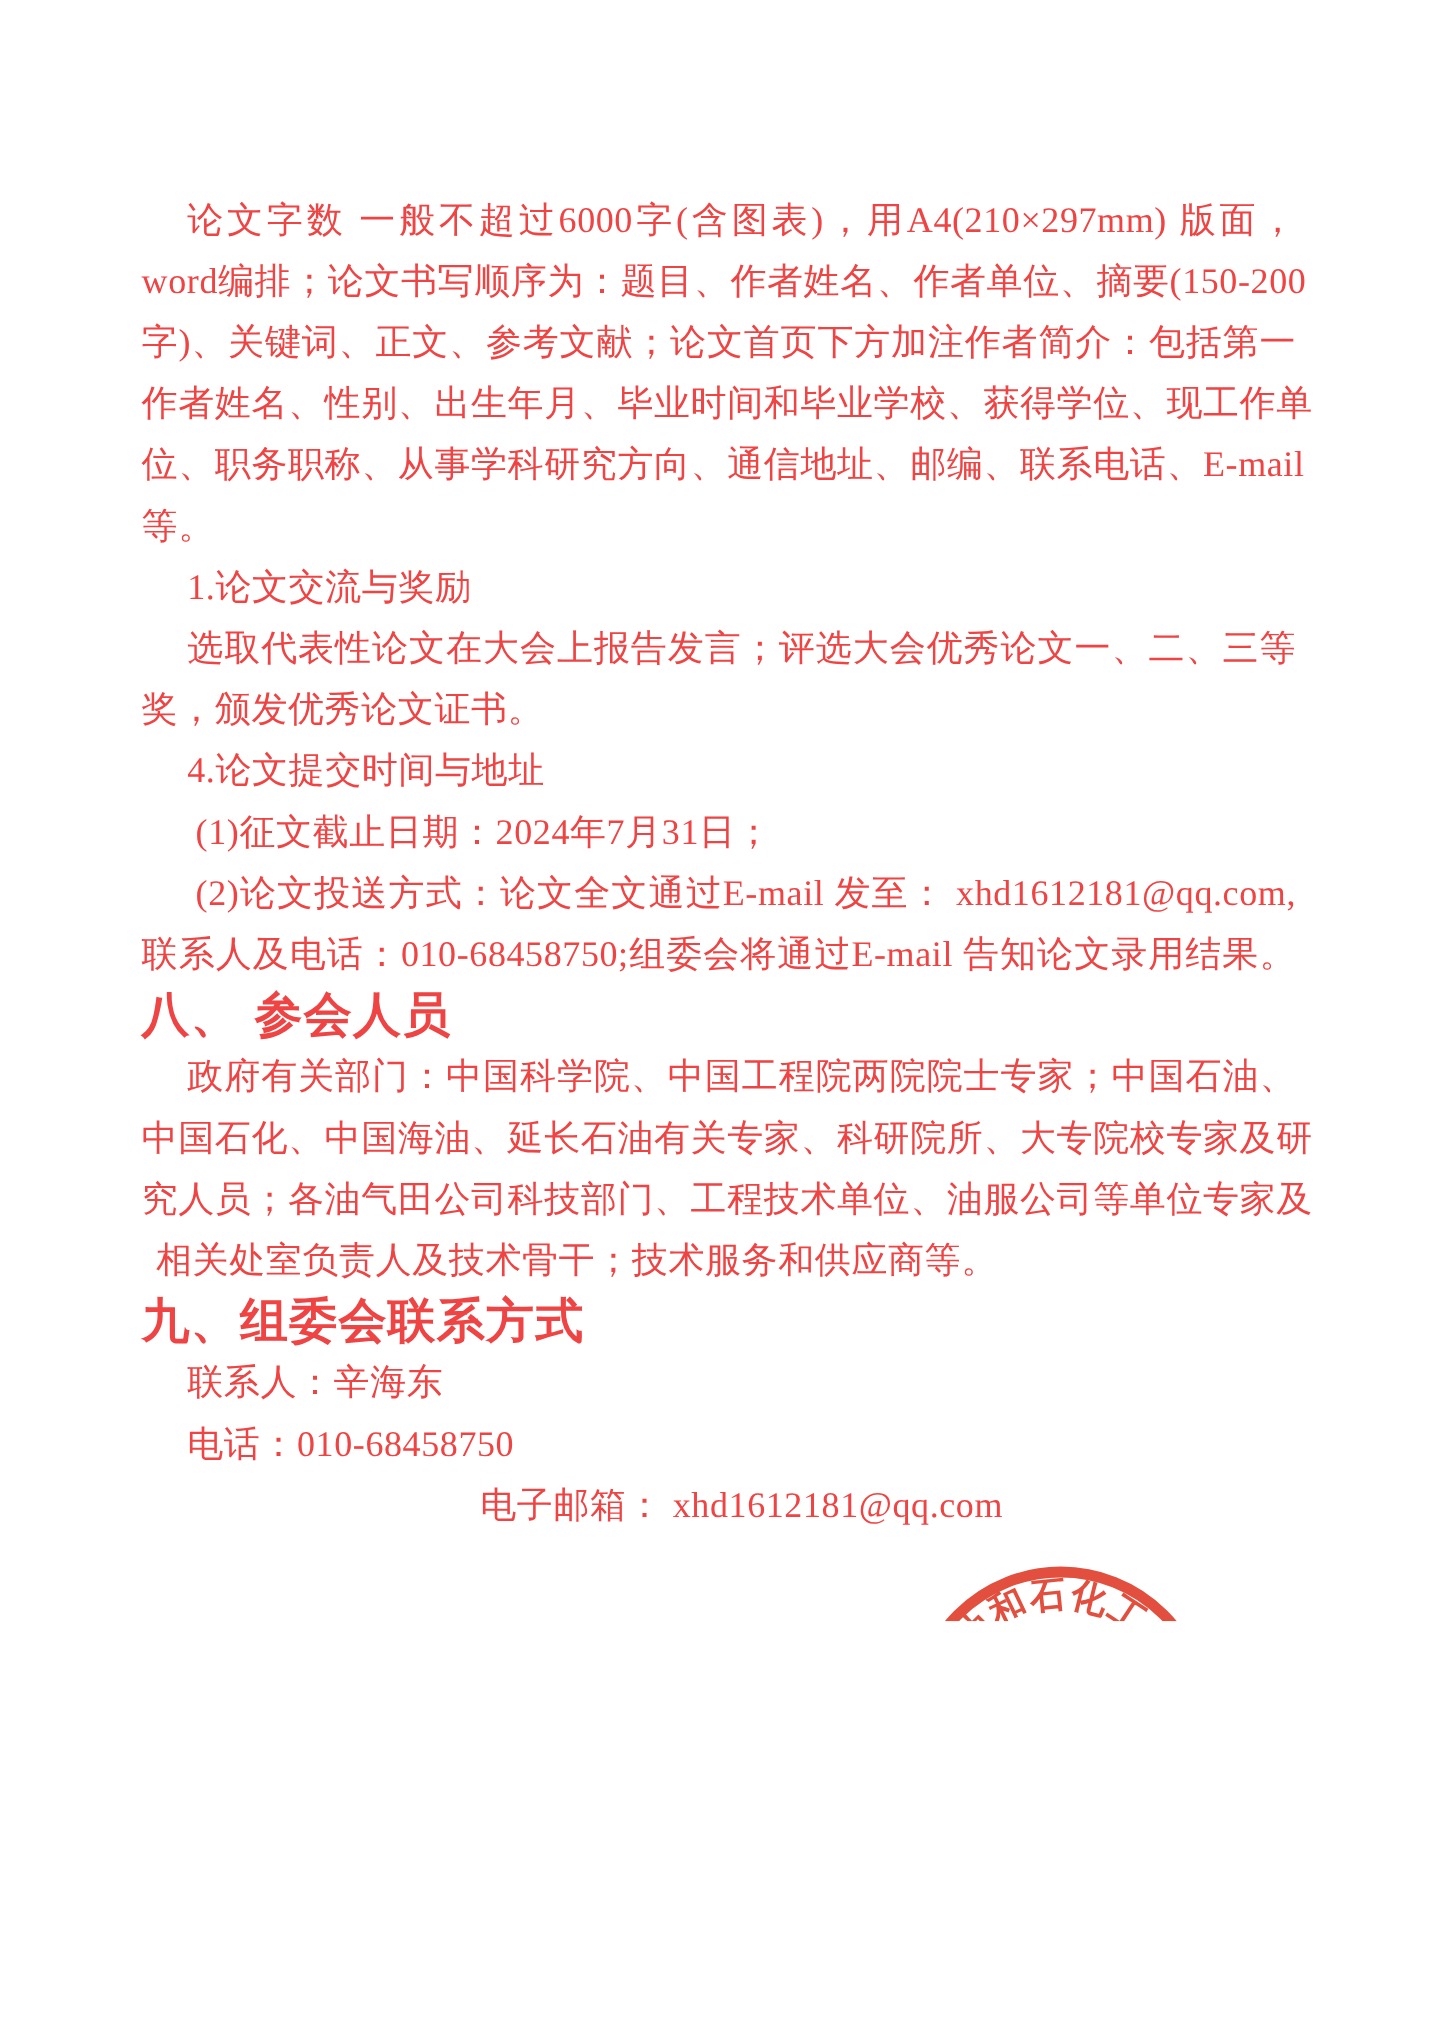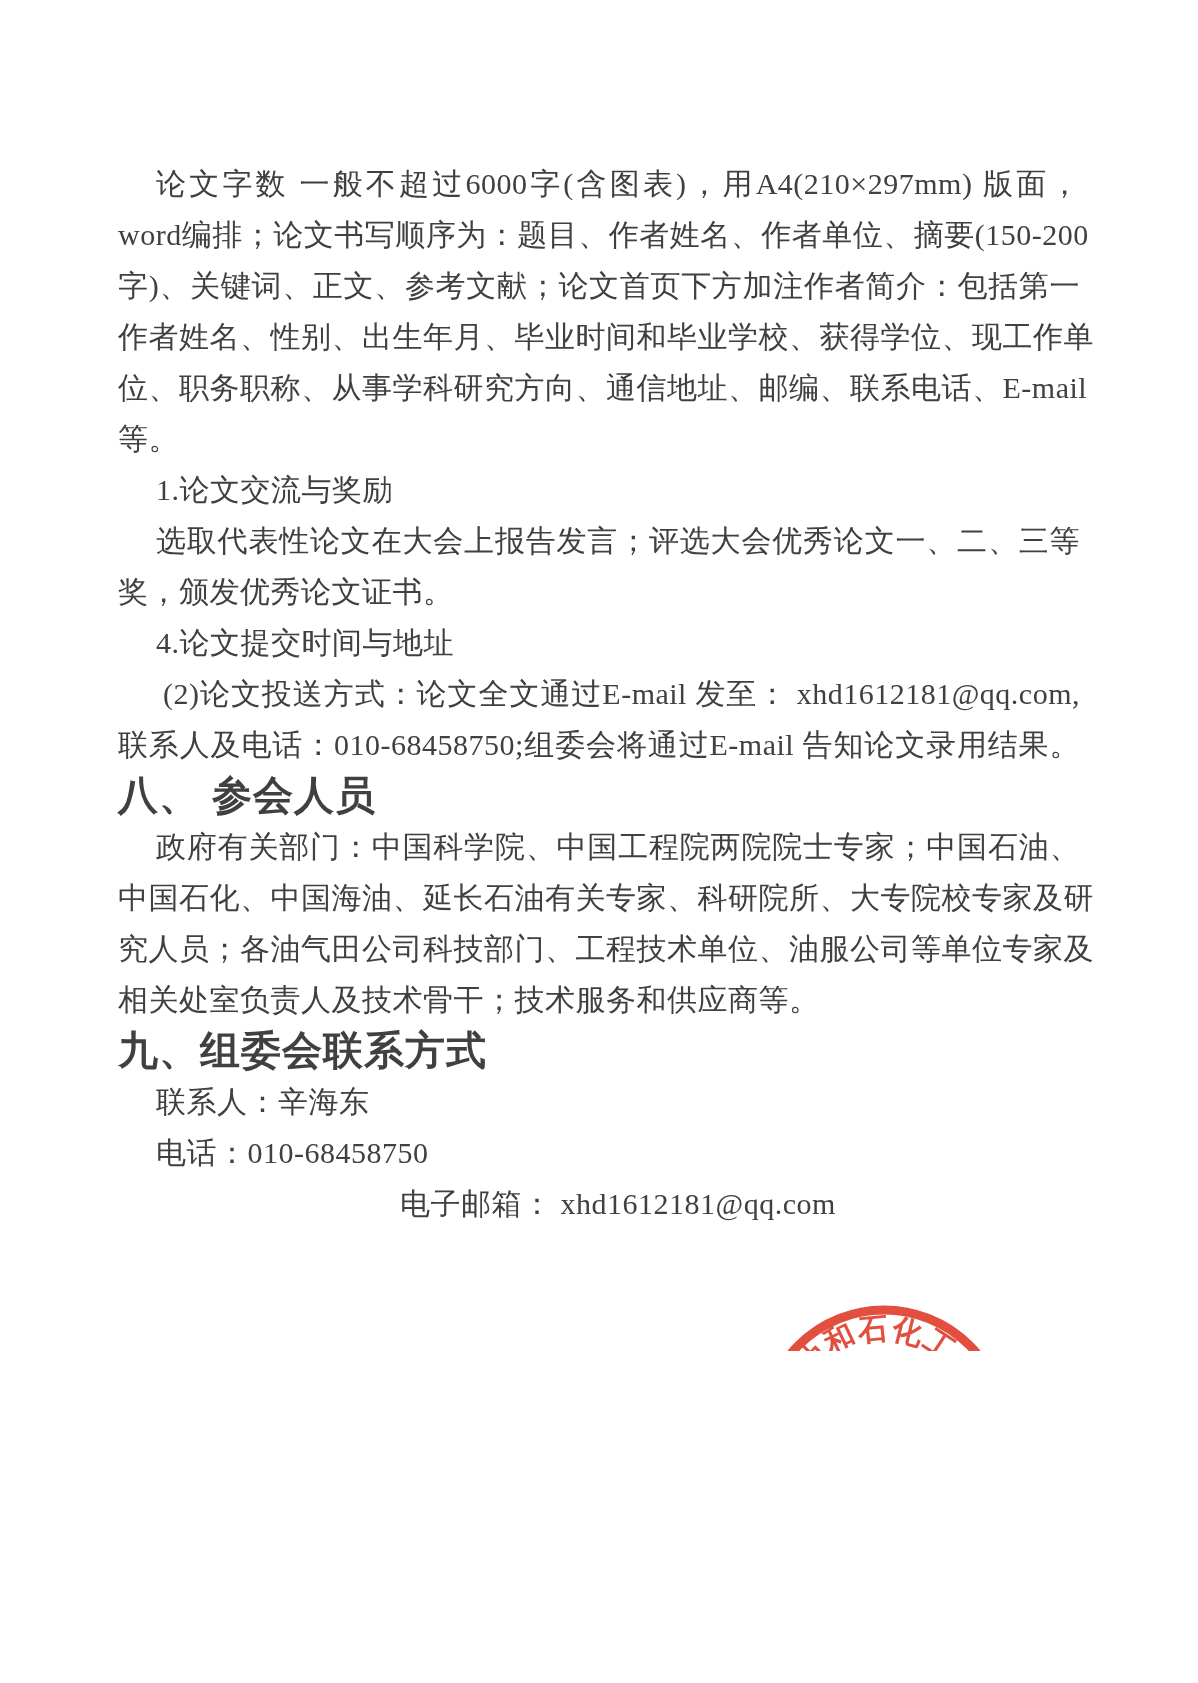--- a/index.html
+++ b/index.html
@@ -3,21 +3,21 @@
 <meta charset="utf-8">
 <style>
   html, body { margin: 0; padding: 0; background: #ffffff; }
   .page {
     position: relative;
     width: 1198px;
     height: 1351px;
     background: #ffffff;
     overflow: hidden;
     font-family: "Liberation Serif", "DejaVu Serif", serif;
-    color: #404040;
+    color: #ef4444;
   }
   .doc-body {
     position: absolute;
     left: 118px;
     top: 158px;
     width: 962px;
   }
   .line {
     font-size: 30px;
     line-height: 51px;
@@ -69,27 +69,28 @@
       <div class="line j" style="padding-left: 38px;">论文字数 一般不超过6000字(含图表)，用A4(210×297mm) 版面，</div>
       <div class="line j" style="padding-left: 0px;">word编排；论文书写顺序为：题目、作者姓名、作者单位、摘要(150-200</div>
       <div class="line j" style="padding-left: 0px;">字)、关键词、正文、参考文献；论文首页下方加注作者简介：包括第一</div>
       <div class="line j" style="padding-left: 0px;">作者姓名、性别、出生年月、毕业时间和毕业学校、获得学位、现工作单</div>
       <div class="line j" style="padding-left: 0px;">位、职务职称、从事学科研究方向、通信地址、邮编、联系电话、E-mail</div>
       <div class="line" style="padding-left: 0px;">等。</div>
       <div class="line" style="padding-left: 38px;">1.论文交流与奖励</div>
       <div class="line j" style="padding-left: 38px;">选取代表性论文在大会上报告发言；评选大会优秀论文一、二、三等</div>
       <div class="line" style="padding-left: 0px;">奖，颁发优秀论文证书。</div>
       <div class="line" style="padding-left: 38px;">4.论文提交时间与地址</div>
+      <div class="line" style="padding-left: 45px;">(1)征文截止日期：2024年7月31日；</div>
       <div class="line j" style="padding-left: 45px;">(2)论文投送方式：论文全文通过E-mail 发至： xhd1612181@qq.com,</div>
       <div class="line j" style="padding-left: 0px;">联系人及电话：010-68458750;组委会将通过E-mail 告知论文录用结果。</div>
       <div class="line heading" style="padding-left: 0px;">八、 参会人员</div>
       <div class="line j" style="padding-left: 38px;">政府有关部门：中国科学院、中国工程院两院院士专家；中国石油、</div>
       <div class="line j" style="padding-left: 0px;">中国石化、中国海油、延长石油有关专家、科研院所、大专院校专家及研</div>
       <div class="line j" style="padding-left: 0px;">究人员；各油气田公司科技部门、工程技术单位、油服公司等单位专家及</div>
-      <div class="line" style="padding-left: 0px;">相关处室负责人及技术骨干；技术服务和供应商等。</div>
+      <div class="line" style="padding-left: 0px; margin-left: 12px;">相关处室负责人及技术骨干；技术服务和供应商等。</div>
       <div class="line heading" style="padding-left: 0px;">九、组委会联系方式</div>
       <div class="line" style="padding-left: 38px;">联系人：辛海东</div>
       <div class="line" style="padding-left: 38px;">电话：010-68458750</div>
       <div class="line" style="padding-left: 38px; text-align: center;">电子邮箱： xhd1612181@qq.com</div>
     </div>
 
   <div class="signature">
     <div>中国石油和石化工程研究会</div>
     <div class="date">2024年4月2日</div>
   </div>

